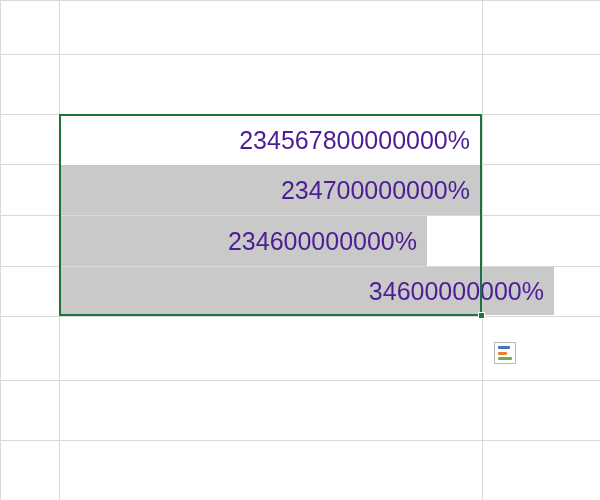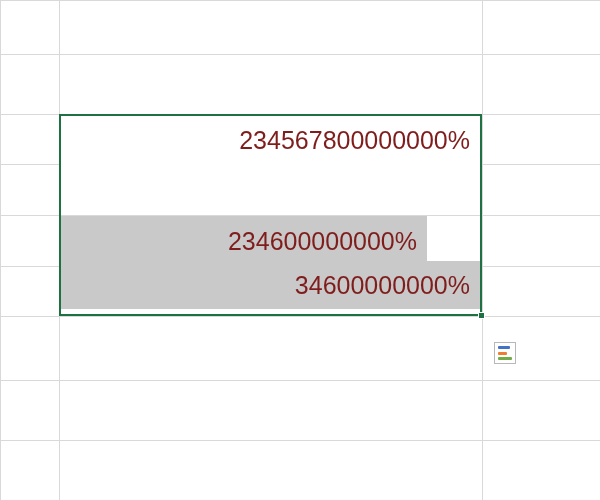--- a/index.html
+++ b/index.html
@@ -39,21 +39,21 @@
       width: 423px;
       height: 202px;
       border: 2px solid #1e7140;
       z-index: 2;
     }
     .cell {
       position: absolute;
       height: 50px;
       line-height: 50px;
       font-size: 25px;
-      color: #7f1d1d;
+      color: #4c1d95;
       text-align: right;
       padding-right: 10px;
     }
     .shaded {
       background: #c9c9c9;
     }
     .fill-handle {
       position: absolute;
       width: 7px;
       height: 7px;
@@ -99,22 +99,23 @@
   <div class="gridline-h" style="top:266px"></div>
   <div class="gridline-h" style="top:316px"></div>
   <div class="gridline-h" style="top:380px"></div>
   <div class="gridline-h" style="top:440px"></div>
 
   <div class="gridline-v" style="left:0px"></div>
   <div class="gridline-v" style="left:59px"></div>
   <div class="gridline-v" style="left:482px"></div>
 
   <div class="cell" style="left:61px; top:115px; width:419px; background:#ffffff;">234567800000000%</div>
+  <div class="cell shaded" style="left:61px; top:165px; width:419px;">234700000000%</div>
   <div class="cell shaded" style="left:61px; top:216px; width:366px;">234600000000%</div>
-  <div class="cell shaded" style="left:61px; top:261px; width:419px; height:48px; line-height:48px;">34600000000%</div>
+  <div class="cell shaded" style="left:61px; top:267px; width:493px; height:48px; line-height:48px;">34600000000%</div>
 
   <div class="selection"></div>
   <div class="fill-handle" style="left:478px; top:312px;"></div>
 
   <div class="quick-analysis">
     <div class="qa-icon">
       <div class="qa-bar qa-bar1"></div>
       <div class="qa-bar qa-bar2"></div>
       <div class="qa-bar qa-bar3"></div>
     </div>

